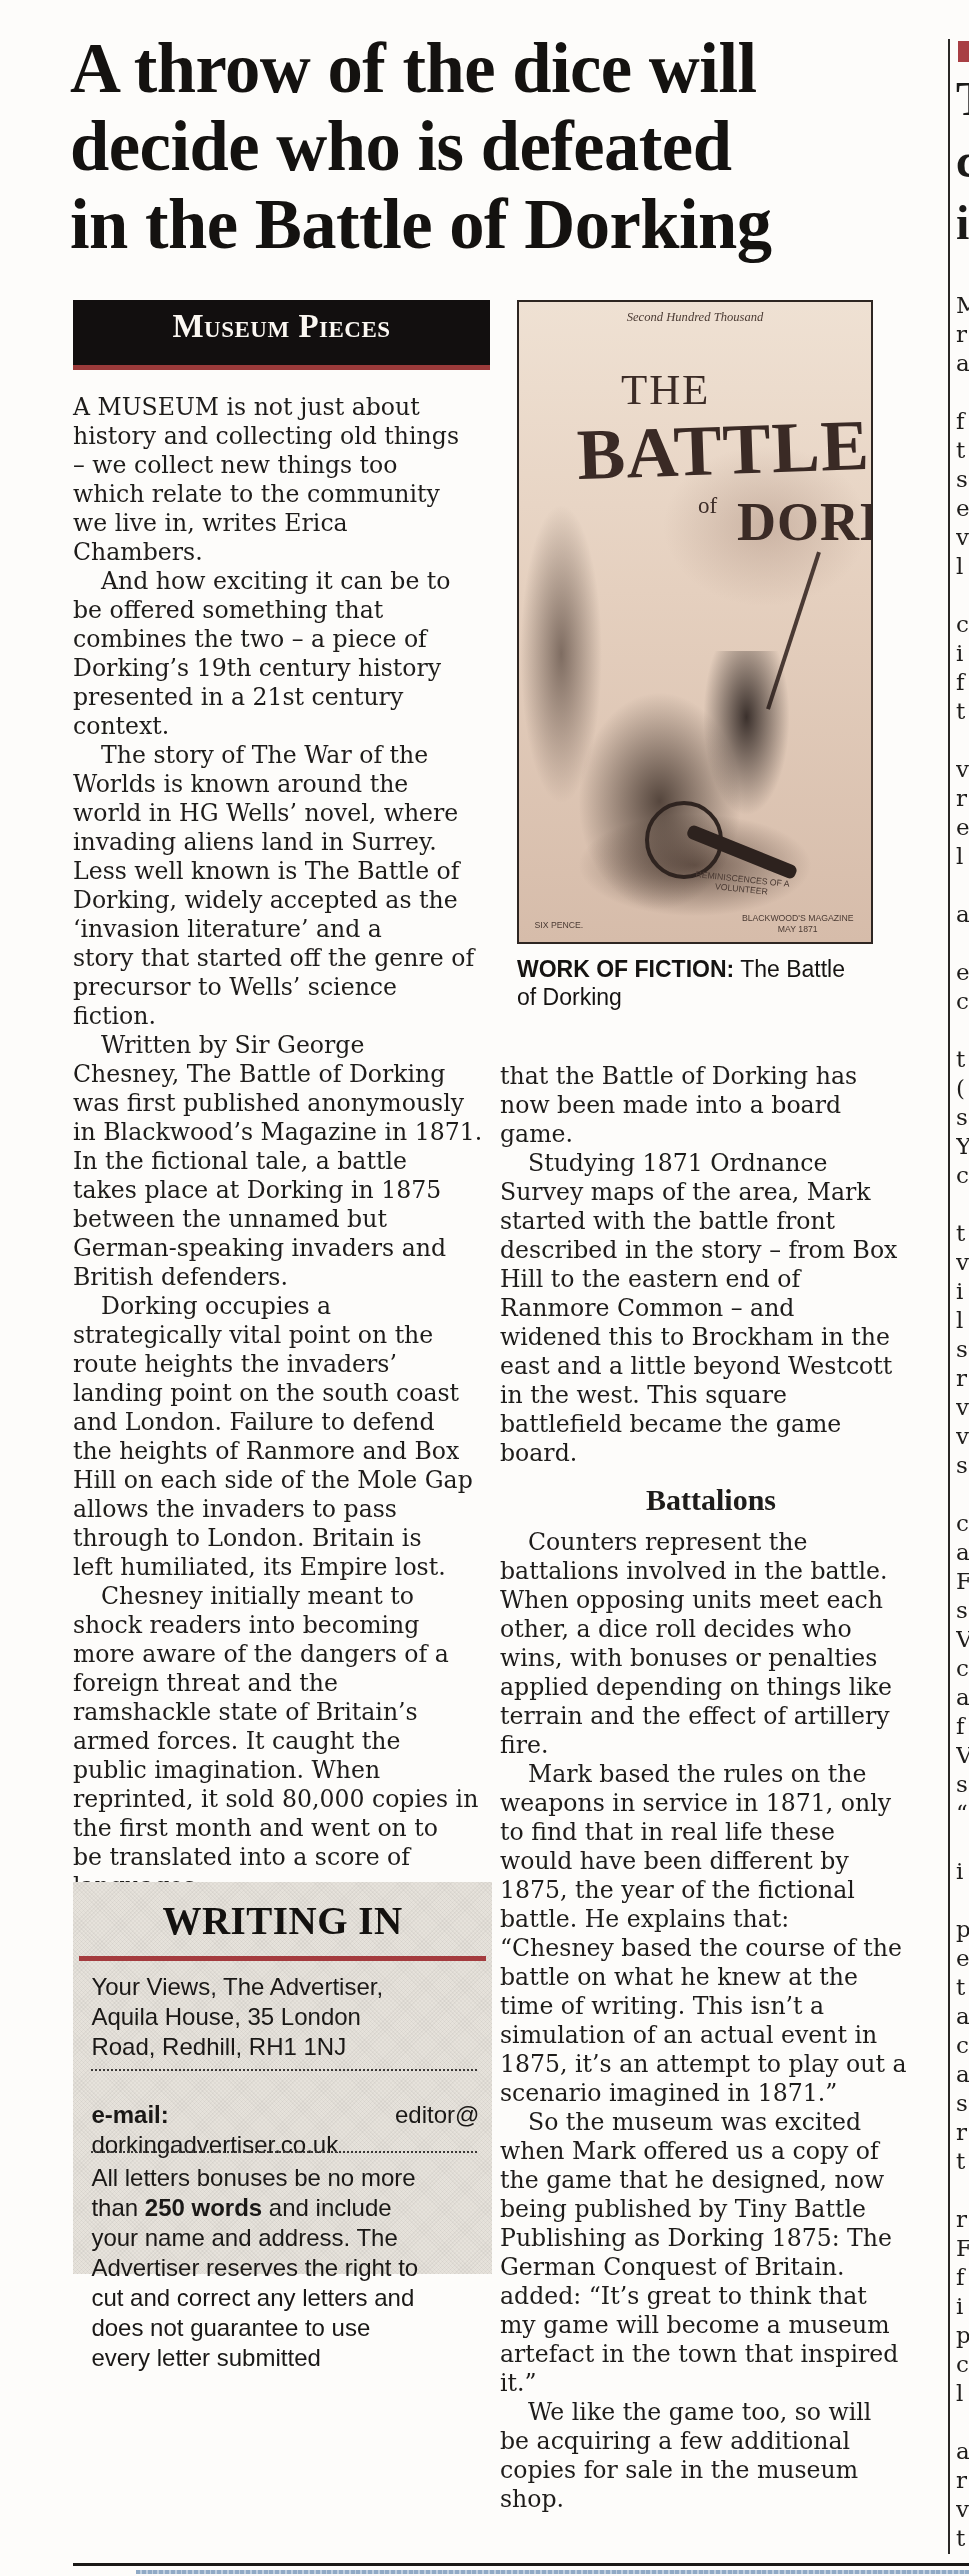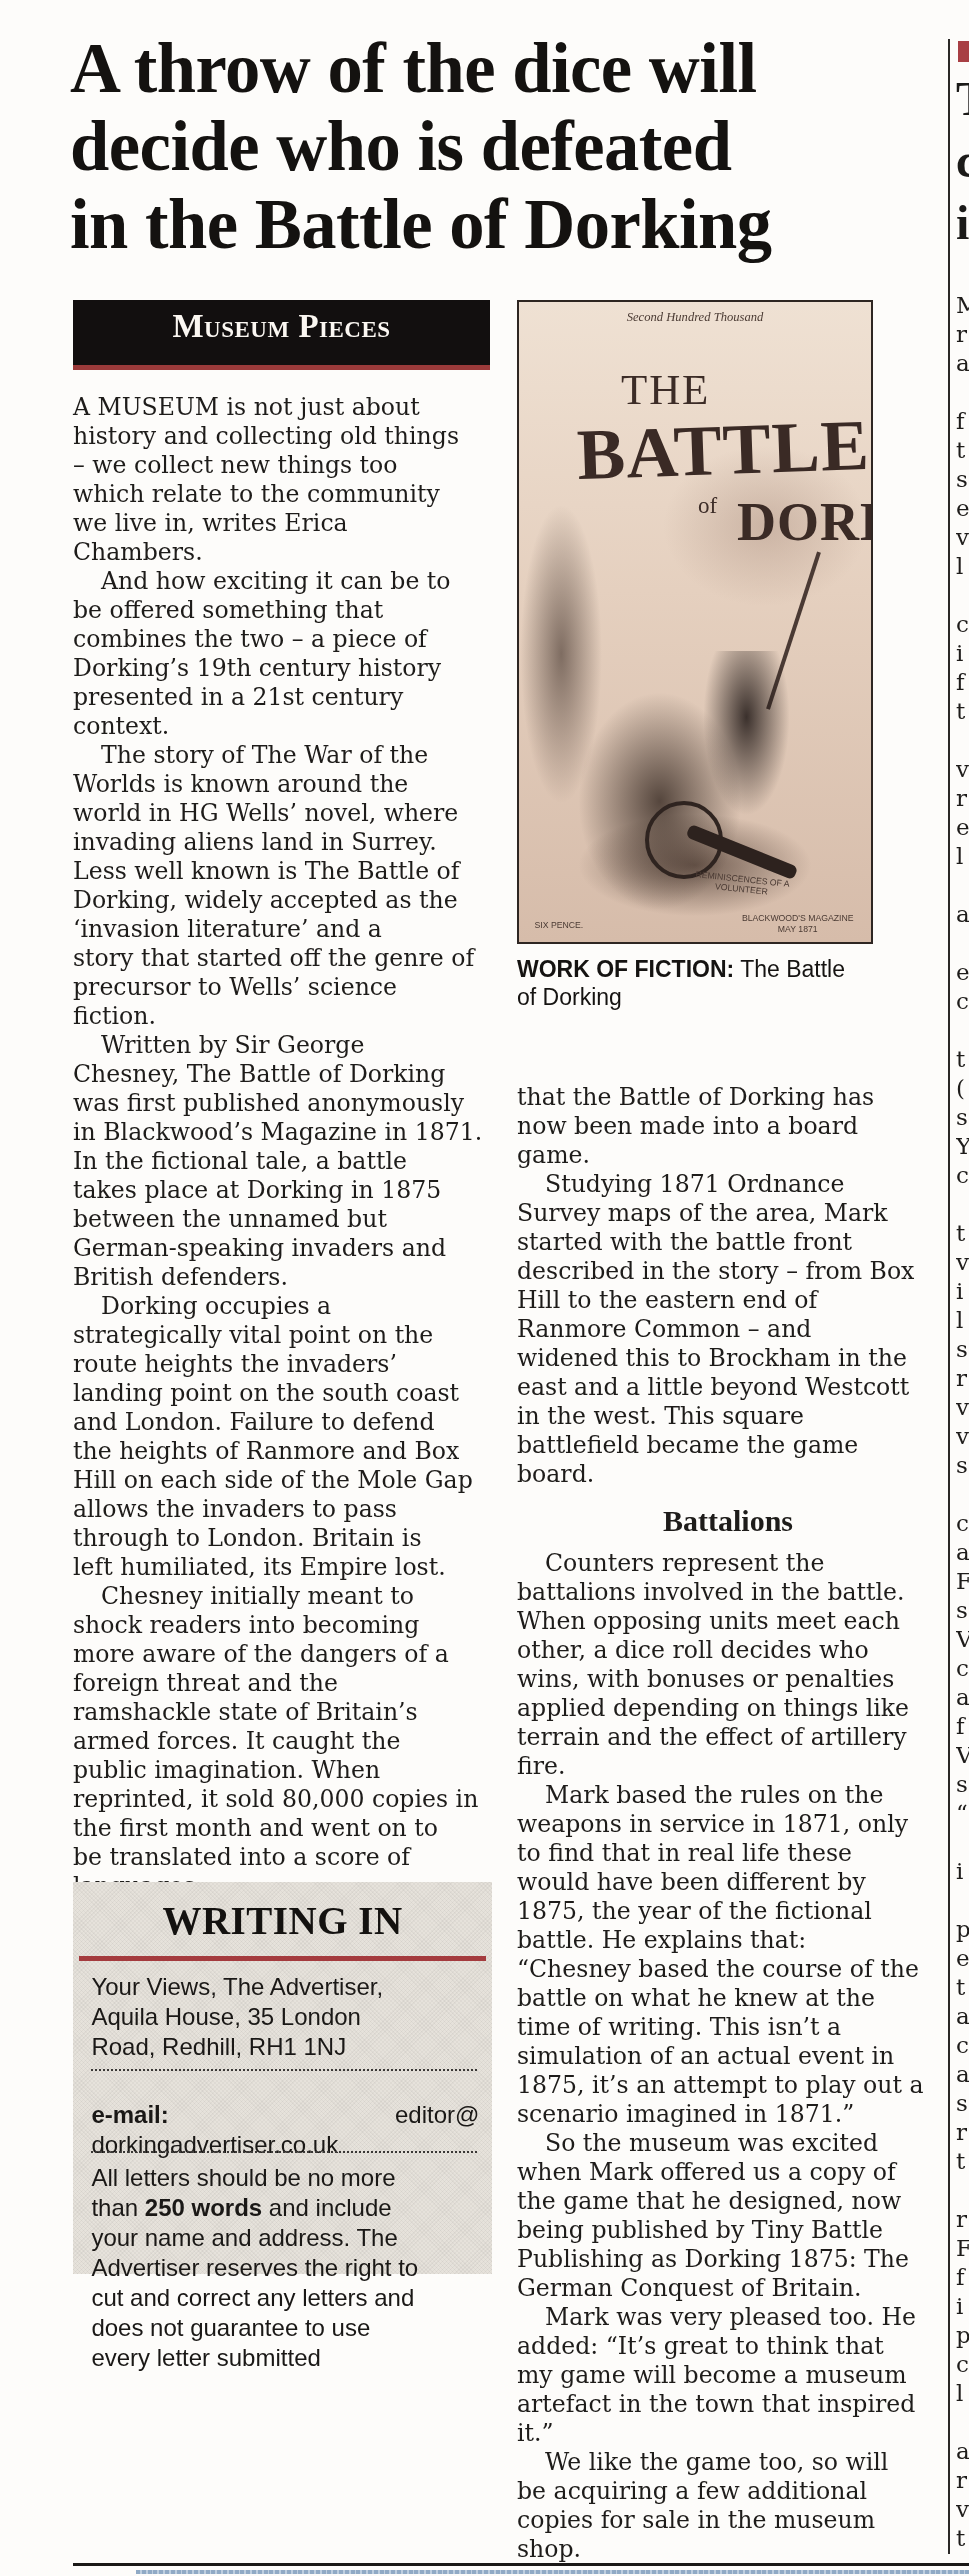--- a/index.html
+++ b/index.html
@@ -24,21 +24,21 @@
     background: #120f0f; border-bottom: 5.8px solid #9b3a3a;
     color: #fbf7f2; text-align: center;
     font-family: "Liberation Serif", serif; font-weight: bold; font-size: 33px; line-height: 52px;
     font-variant: small-caps; letter-spacing: 0.5px;
   }
 
   .col { position: absolute; font-size: 23.6px; line-height: 29px; color: #1e1c1a; }
   .col p { white-space: nowrap; }
   .col p.ind { text-indent: 28px; }
   .col-left { left: 73px; top: 393px; width: 422px; }
-  .col-mid { left: 517px; top: 1062px; width: 422px; margin-top: 21px; }
+  .col-mid { left: 500px; top: 1062px; width: 422px; }
 
   .subhead { text-align: center; font-weight: bold; font-size: 27px; line-height: 35px;
     margin: 13.6px 0 11.6px 0; font-family: "Liberation Serif", serif; font-size: 30px; }
 
   .figure { position: absolute; left: 517px; top: 300px; width: 356px; height: 644px;
     border: 2.9px solid #2e2622; overflow: hidden;
     background:
       radial-gradient(ellipse 116px 155px at 40% 78%, rgba(40,28,22,0.75), transparent 70%),
       radial-gradient(ellipse 155px 68px at 50% 88%, rgba(55,38,30,0.65), transparent 75%),
       radial-gradient(ellipse 58px 213px at 12% 55%, rgba(60,45,38,0.6), transparent 70%),
@@ -225,21 +225,20 @@
       <p>time of writing. This isn’t a</p>
       <p>simulation of an actual event in</p>
       <p>1875, it’s an attempt to play out a</p>
       <p>scenario imagined in 1871.”</p>
       <p class="ind">So the museum was excited</p>
       <p>when Mark offered us a copy of</p>
       <p>the game that he designed, now</p>
       <p>being published by Tiny Battle</p>
       <p>Publishing as Dorking 1875: The</p>
       <p>German Conquest of Britain.</p>
-      <p class="ind">Mark was very pleased too. He</p>
       <p>added: “It’s great to think that</p>
       <p>my game will become a museum</p>
       <p>artefact in the town that inspired</p>
       <p>it.”</p>
       <p class="ind">We like the game too, so will</p>
       <p>be acquiring a few additional</p>
       <p>copies for sale in the museum</p>
       <p>shop.</p>
     </div>
 </div>
@@ -255,21 +254,21 @@
   <div class="dotted" style="top:187px"></div>
   <div class="writing-text wt-email">
     <div class="email-row">
       <b>e-mail:</b>
       <span>editor@</span>
     </div>
     <p>dorkingadvertiser.co.uk</p>
   </div>
   <div class="dotted" style="top:269px"></div>
   <div class="writing-text wt-note">
-    <p>All letters should be no more</p>
+    <p>All letters bonuses be no more</p>
     <p><span>than </span><b>250 words</b><span> and include</span></p>
     <p>your name and address. The</p>
     <p>Advertiser reserves the right to</p>
     <p>cut and correct any letters and</p>
     <p>does not guarantee to use</p>
     <p>every letter submitted</p>
   </div>
 </div>
 
 <div class="edge-red"></div>

